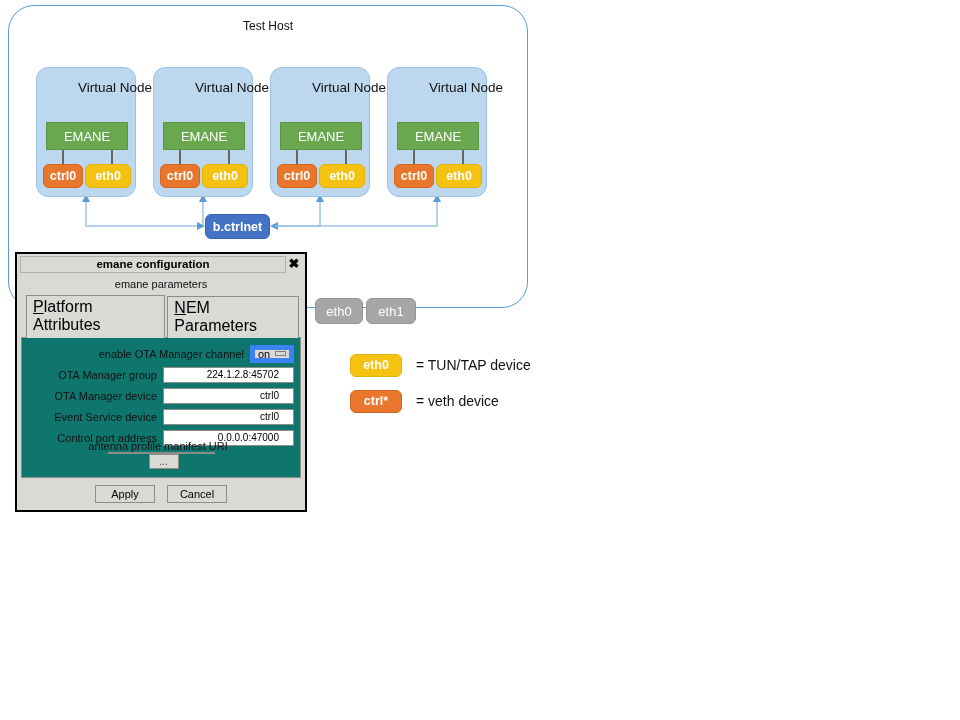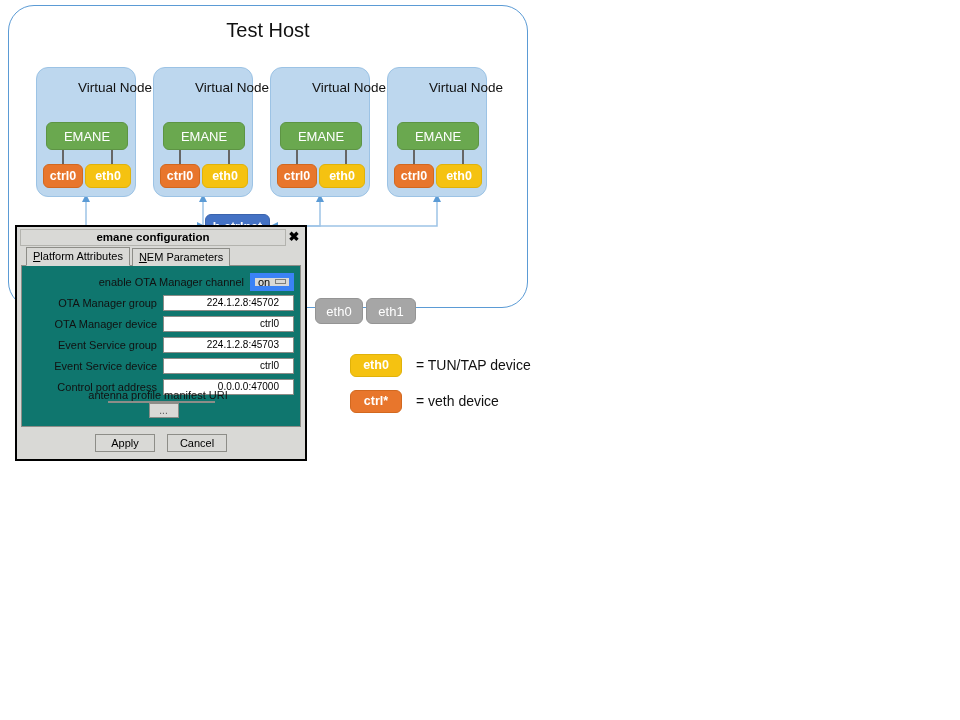--- a/index.html
+++ b/index.html
@@ -27,21 +27,21 @@
     border-radius: 26px;
     box-sizing: border-box;
     background: transparent;
   }
   #host-title {
     position: absolute;
     left: 8px;
     top: 19px;
     width: 520px;
     text-align: center;
-    font-size: 20px;
+    font-size: 12px;
     color: #111;
   }
 
   
   .node {
     position: absolute;
     top: 67px;
     width: 100px;
     height: 130px;
     background: #bdd7ee;
@@ -60,21 +60,21 @@
     padding-left: 29px;
   }
   .emane {
     position: absolute;
     left: 9px;
     top: 54px;
     width: 82px;
     height: 28px;
     background: #6aa84f;
     border: 1px solid #5d9444;
-    border-radius: 6px;
+    border-radius: 0;
     box-sizing: border-box;
     color: #ffffff;
     font-size: 13px;
     display: flex;
     align-items: center;
     justify-content: center;
   }
   .leg {
     position: absolute;
     width: 1.5px;
@@ -184,21 +184,21 @@
     margin-left: 14px;
     font-size: 14px;
     color: #111;
     white-space: nowrap;
   }
 
   
   #dialog {
     position: absolute;
     left: 15px;
-    top: 225px;
+    top: 252px;
     width: 292px;
     background: #d9d9d6;
     border: 2px solid #000000;
     box-sizing: border-box;
     font-size: 11px;
   }
   #titlebar {
     display: flex;
     align-items: stretch;
     padding: 2px 3px 1px 3px;
@@ -236,21 +236,21 @@
     display: flex;
     align-items: flex-end;
     padding-left: 5px;
     position: relative;
     z-index: 2;
   }
   .tab {
     border: 1px solid #8d8d88;
     border-bottom: none;
     padding: 2px 6px 3px 6px;
-    font-size: 11px;
+    font-size: 16px;
     background: #d9d9d6;
     margin-right: 2px;
     cursor: pointer;
   }
   .tab u { text-decoration: underline; }
   #tabpane {
     border: 1px solid #8d8d88;
     margin-top: -1px;
     padding: 7px 6px 8px 6px;
     background: #0f766e;
@@ -428,20 +428,21 @@
 
 <div id="dialog">
 
   <div id="titlebar">
     <div id="dialog-title">emane configuration</div>
     <div id="close-icon">✖</div>
   </div>
 
   <div id="dialog-body">
 
+    <div id="param-heading">emane parameters</div>
 
     <div id="tabstrip">
       <div class="tab" style="border-bottom:1px solid #d9d9d6;position:relative;z-index:3;">
         <u>P</u><span>latform Attributes</span>
       </div>
       <div class="tab">
         <u>N</u><span>EM Parameters</span>
       </div>
     </div>
 
@@ -458,24 +459,20 @@
       <div class="frow">
         <div class="flabel">OTA Manager group</div>
         <div class="finput wide">224.1.2.8:45702</div>
       </div>
 
       <div class="frow">
         <div class="flabel">OTA Manager device</div>
         <div class="finput wide">ctrl0</div>
       </div>
 
-      <div class="frow">
-        <div class="flabel">Event Service group</div>
-        <div class="finput wide">224.1.2.8:45703</div>
-      </div>
 
       <div class="frow">
         <div class="flabel">Event Service device</div>
         <div class="finput wide">ctrl0</div>
       </div>
 
 
       <div class="frow">
         <div class="flabel">Control port address</div>
         <div class="finput wide">0.0.0.0:47000</div>

